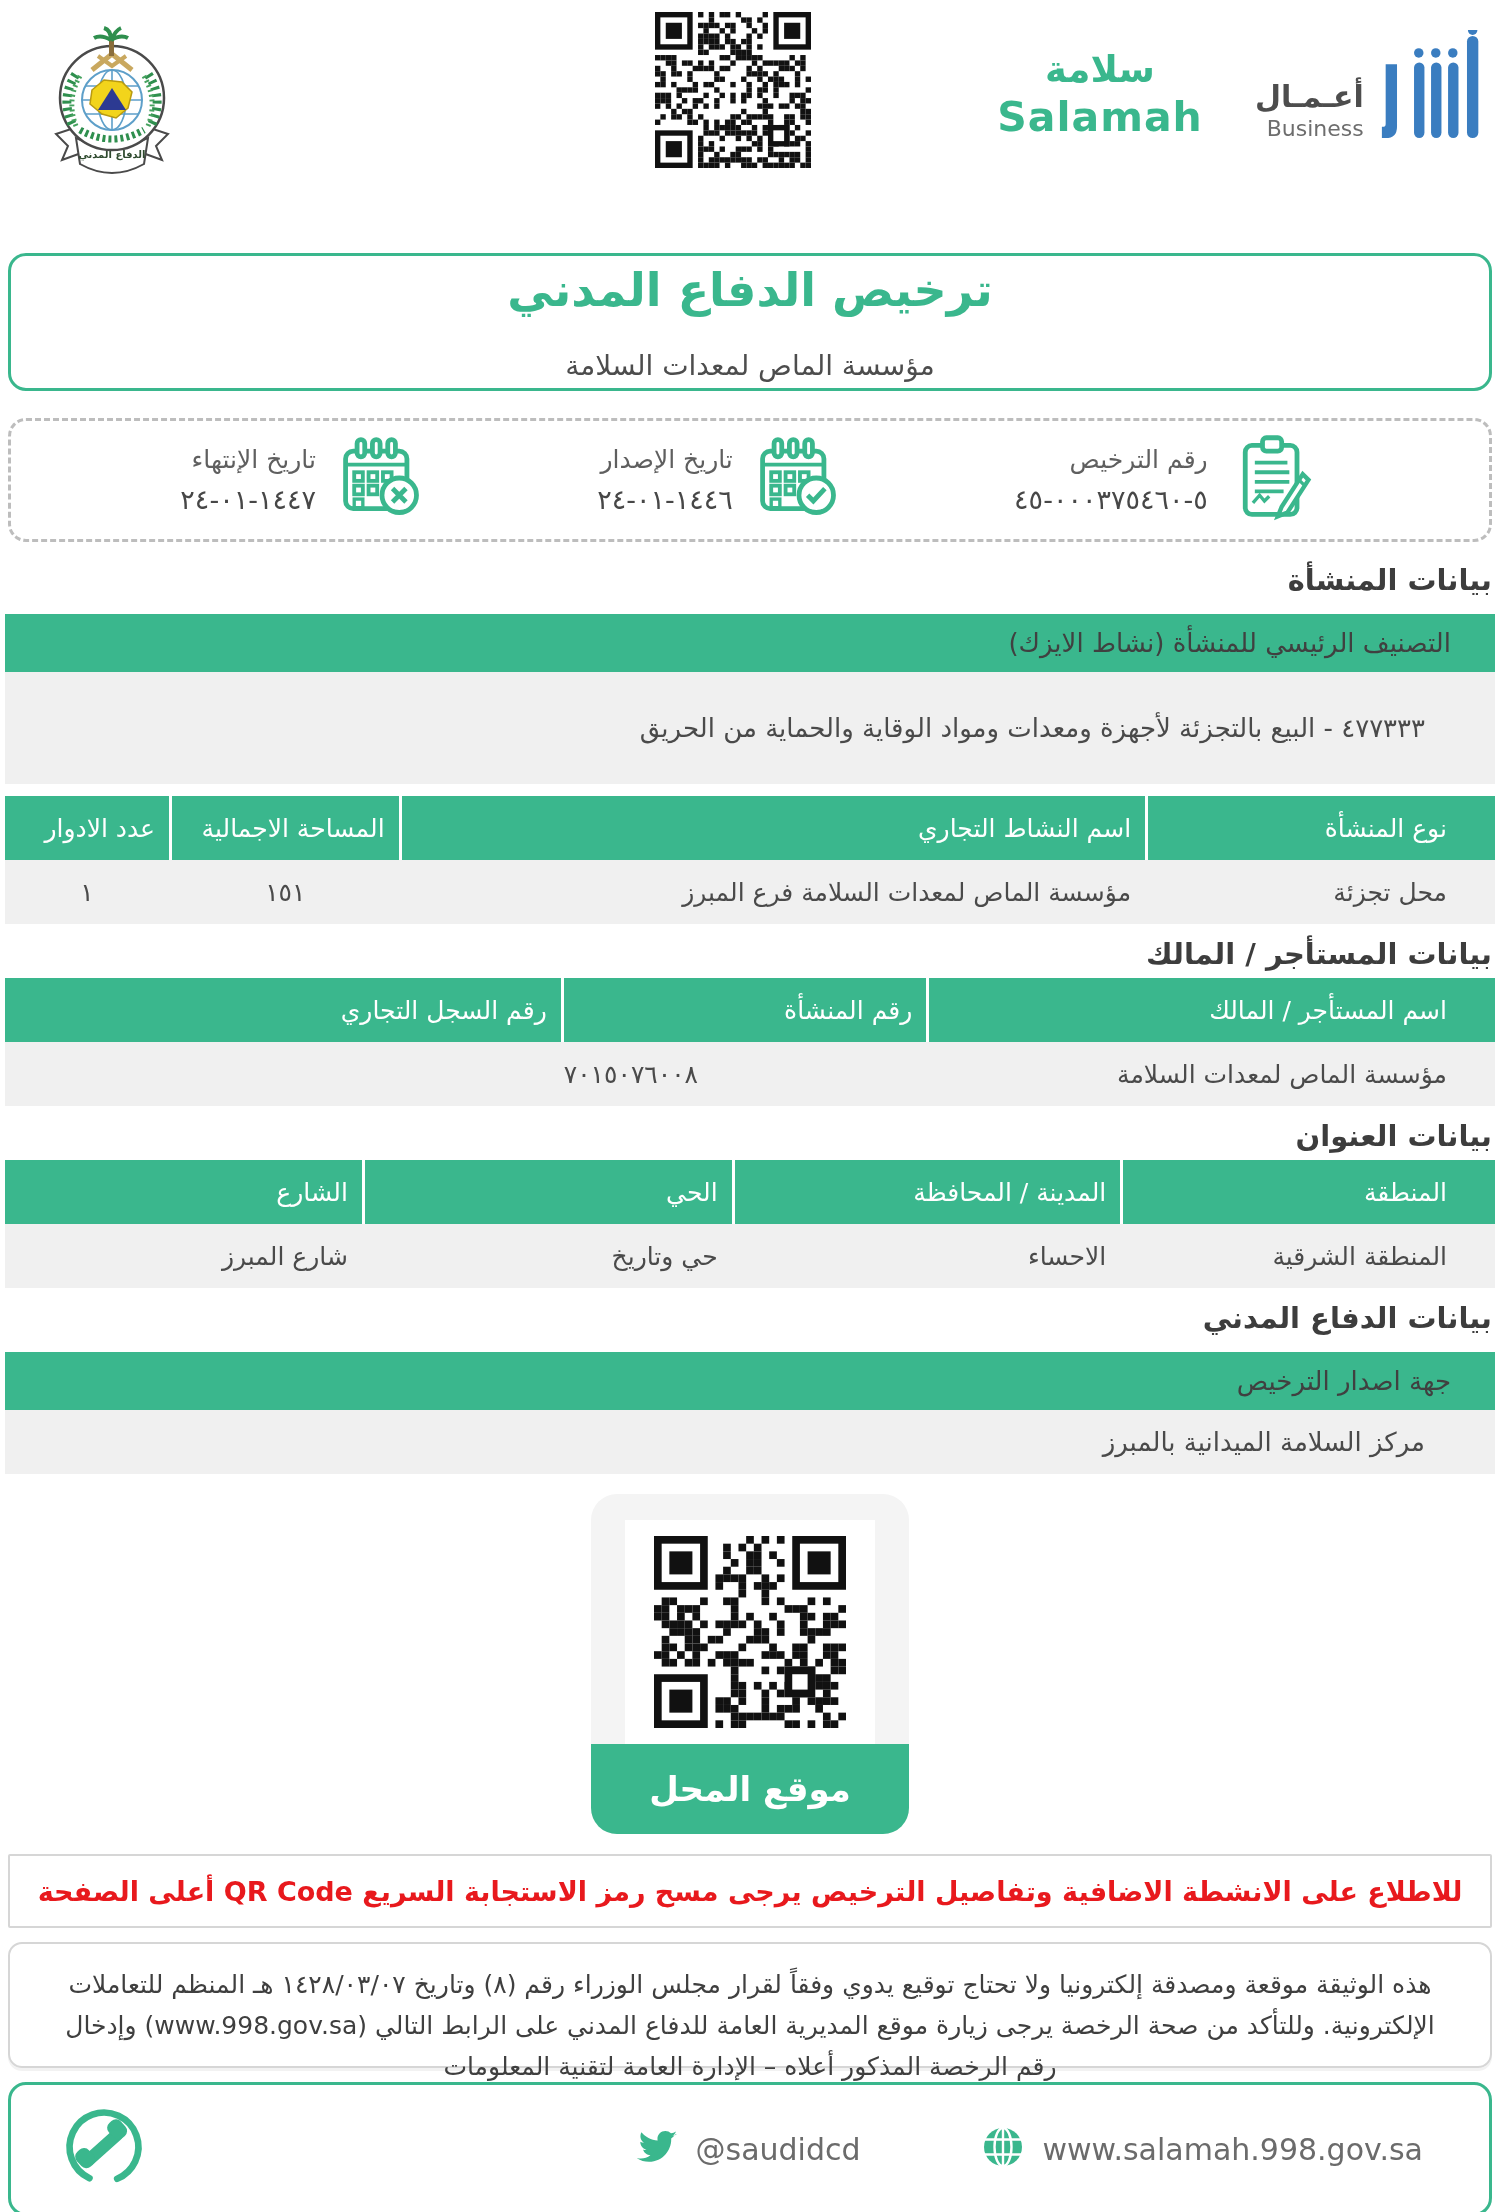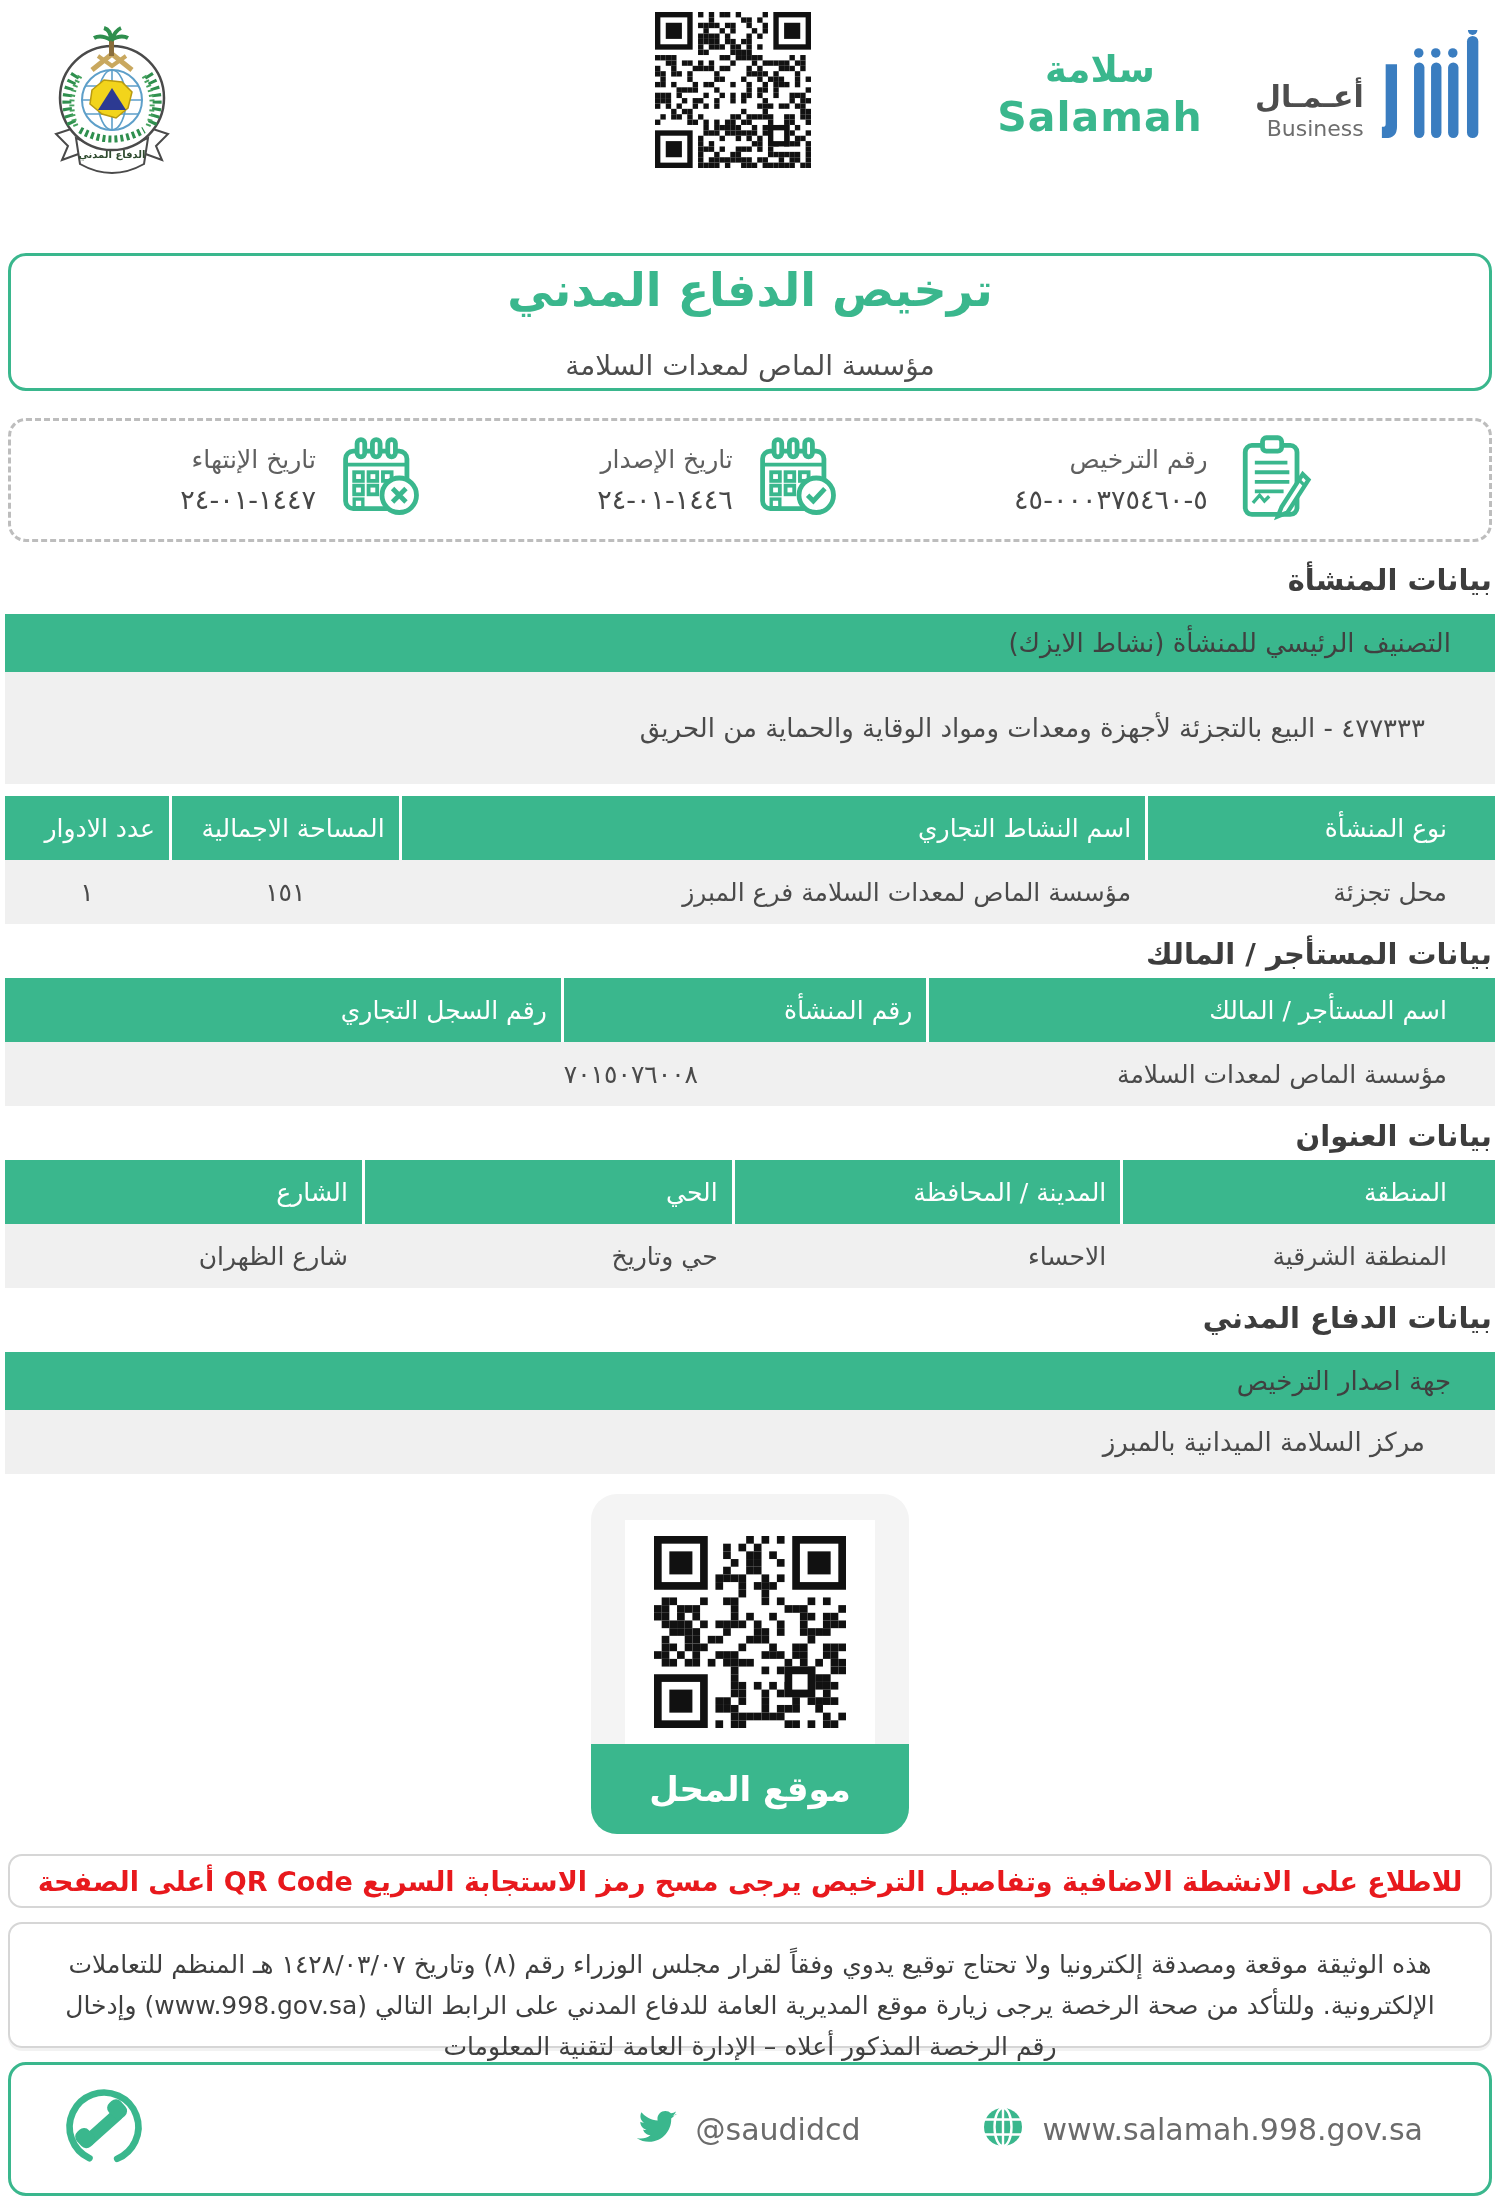--- a/index.html
+++ b/index.html
@@ -61,21 +61,21 @@
 
   
   .qr-card{margin:20px auto 0;width:318px;height:340px;background:#f4f4f4;border-radius:26px;
            position:relative;overflow:hidden;}
   .qr-white{margin:26px auto 0;width:250px;height:224px;background:#fff;
             display:flex;align-items:center;justify-content:center;}
   .qr-card-label{position:absolute;left:0;right:0;bottom:0;height:90px;background:var(--green);
                  color:#fff;font-size:34px;font-weight:bold;display:flex;align-items:center;justify-content:center;}
 
   
-  .notice-box{margin:20px 8px 0;height:54px;border:2px solid #d6d6d6;border-radius:14px;
+  .notice-box{margin:20px 8px 0;height:74px;border:2px solid #d6d6d6;border-radius:2px;
               display:flex;align-items:center;justify-content:center;box-sizing:border-box;}
   .notice-text{color:var(--red);font-size:27px;font-weight:bold;text-align:center;}
   .disclaimer-box{margin:14px 8px 0;height:126px;border:2px solid #d6d6d6;border-radius:14px;
                   display:flex;align-items:center;justify-content:center;box-sizing:border-box;
                   padding:0 38px;box-shadow:0 3px 0 rgba(0,0,0,0.05);}
   .disclaimer-text{font-size:25px;line-height:41px;color:#3f3f3f;text-align:center;margin-top:40px;}
 
   
   .footer-box{margin:14px 8px 0;height:134px;border:3px solid var(--green);border-radius:18px;
               box-sizing:border-box;direction:ltr;display:flex;align-items:center;
@@ -592,21 +592,21 @@
     <div class="thead grid4b">
       <div class="cell">المنطقة</div>
       <div class="cell">المدينة / المحافظة</div>
       <div class="cell">الحي</div>
       <div class="cell">الشارع</div>
     </div>
     <div class="trow grid4b">
       <div class="cell">المنطقة الشرقية</div>
       <div class="cell">الاحساء</div>
       <div class="cell">حي وتاريخ</div>
-      <div class="cell">شارع الظهران</div>
+      <div class="cell">شارع المبرز</div>
     </div>
   </div>
 
   <div class="sec-heading tight">بيانات الدفاع المدني</div>
   <div class="bar">جهة اصدار الترخيص</div>
   <div class="gray-row cd">مركز السلامة الميدانية بالمبرز</div>
 
   <div class="qr-card">
     <div class="qr-white" id="qrCard">
         <svg width="192" height="192" xmlns="http://www.w3.org/2000/svg">

